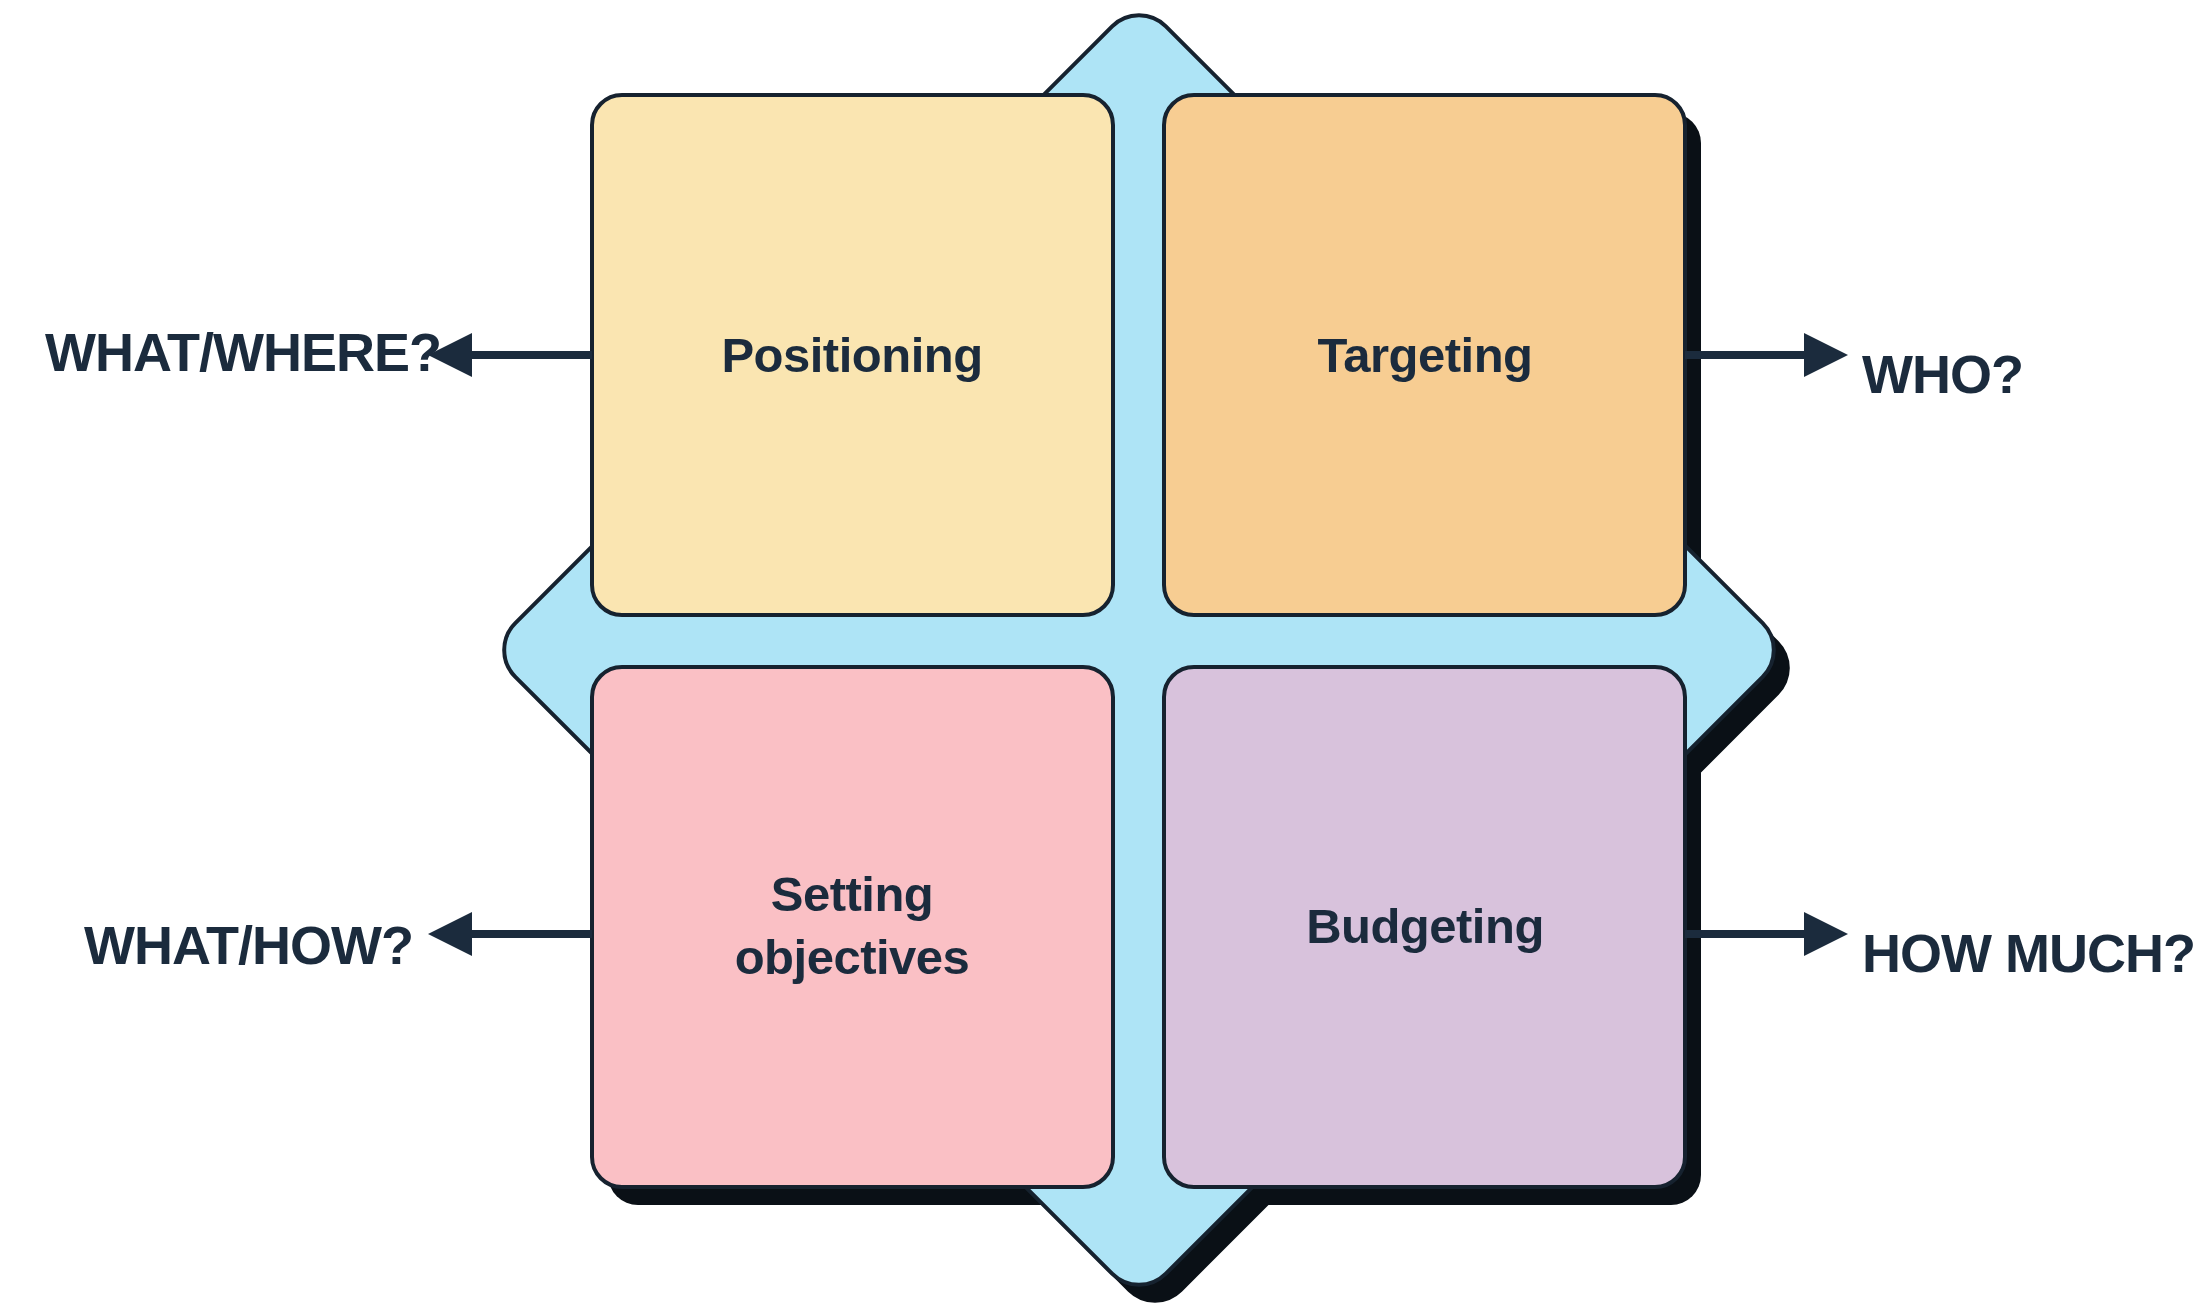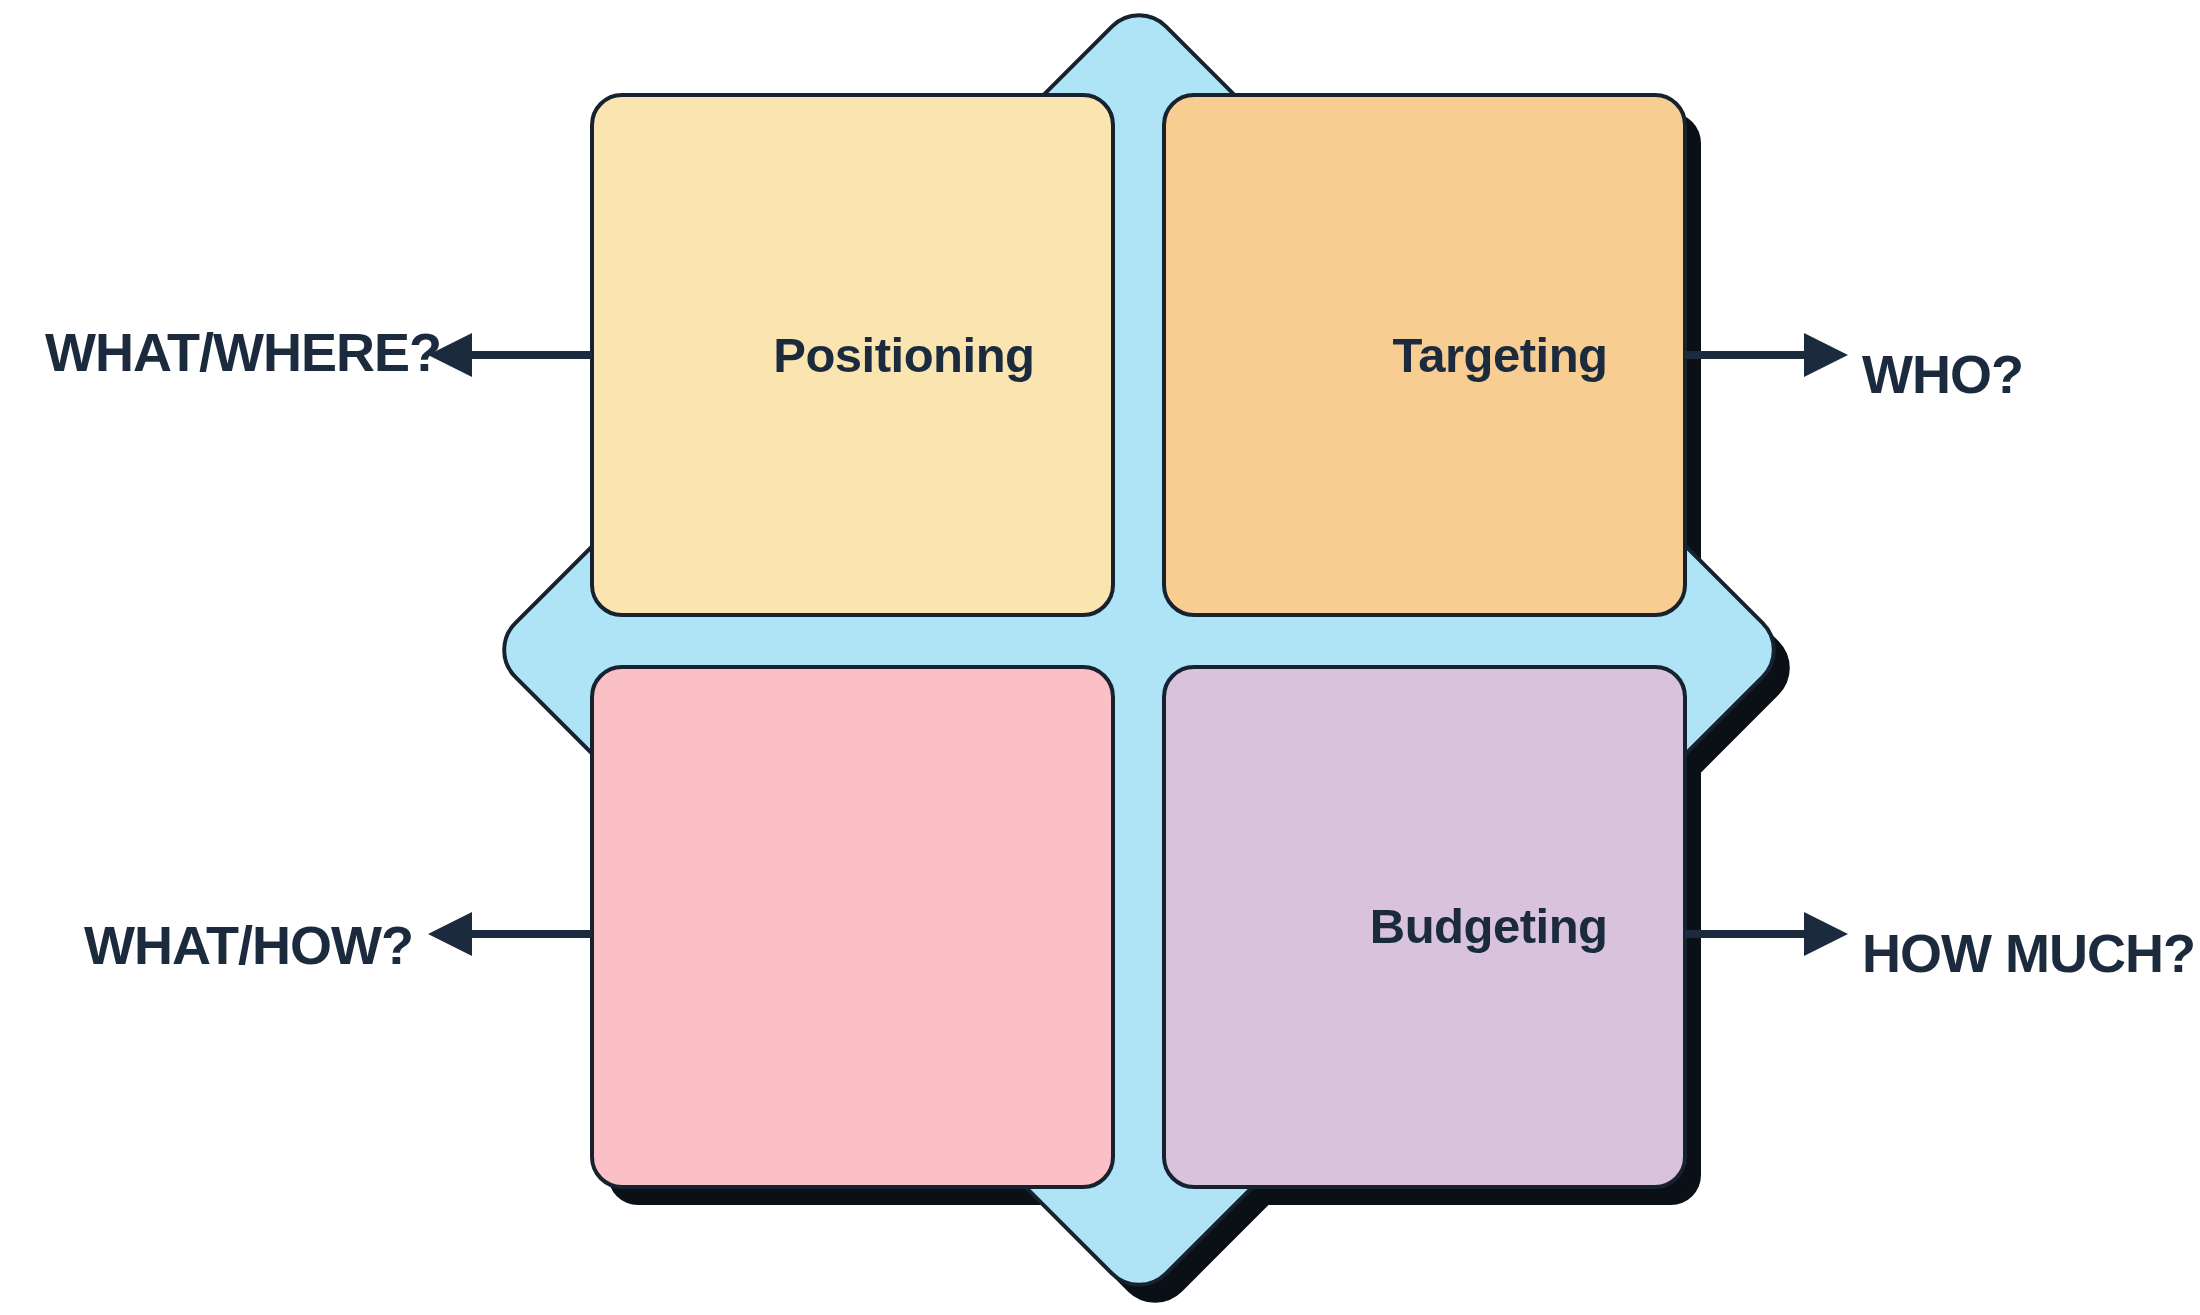--- a/index.html
+++ b/index.html
@@ -37,21 +37,21 @@
   .question.left-side { left: 0; width: 413px; text-align: right; }
   .question.right-side { left: 1862px; text-align: left; margin-top: 22px; }
 
   .quadrant-title {
     position: absolute;
     color: var(--ink-navy, #1b2b3d);
     font-weight: 700;
     font-size: 49px;
     letter-spacing: -0.5px;
     line-height: 1.28;
-    text-align: right;
+    text-align: center;
     width: 365px;
     transform: translate(-50%, -50%);
     white-space: normal;
   }
 </style>
 </head>
 <body>
 
 <div class="canvas">
 
@@ -85,20 +85,21 @@
       <polygon class="arrow-part" points="428,934 472,912 472,956"></polygon>
     </g>
     <g>
       <rect class="arrow-part" x="1685" y="930" width="121" height="8"></rect>
       <polygon class="arrow-part" points="1848,934 1804,912 1804,956"></polygon>
     </g>
   </svg>
 
   <div class="quadrant-title" style="left:852px; top:355px;">Positioning</div>
   <div class="quadrant-title" style="left:1425px; top:355px;">Targeting</div>
+  <div class="quadrant-title" style="left:852px; top:926px;">Setting objectives</div>
   <div class="quadrant-title" style="left:1425px; top:926px;">Budgeting</div>
 
   <div class="label question left-side" style="top:355px;padding-left:28px;">WHAT/WHERE?</div>
   <div class="label question right-side" style="top:355px;">WHO?</div>
   <div class="label question left-side" style="top:948px;">WHAT/HOW?</div>
   <div class="label question right-side" style="top:934px;">HOW MUCH?</div>
 
 </div>
 
 </body></html>

